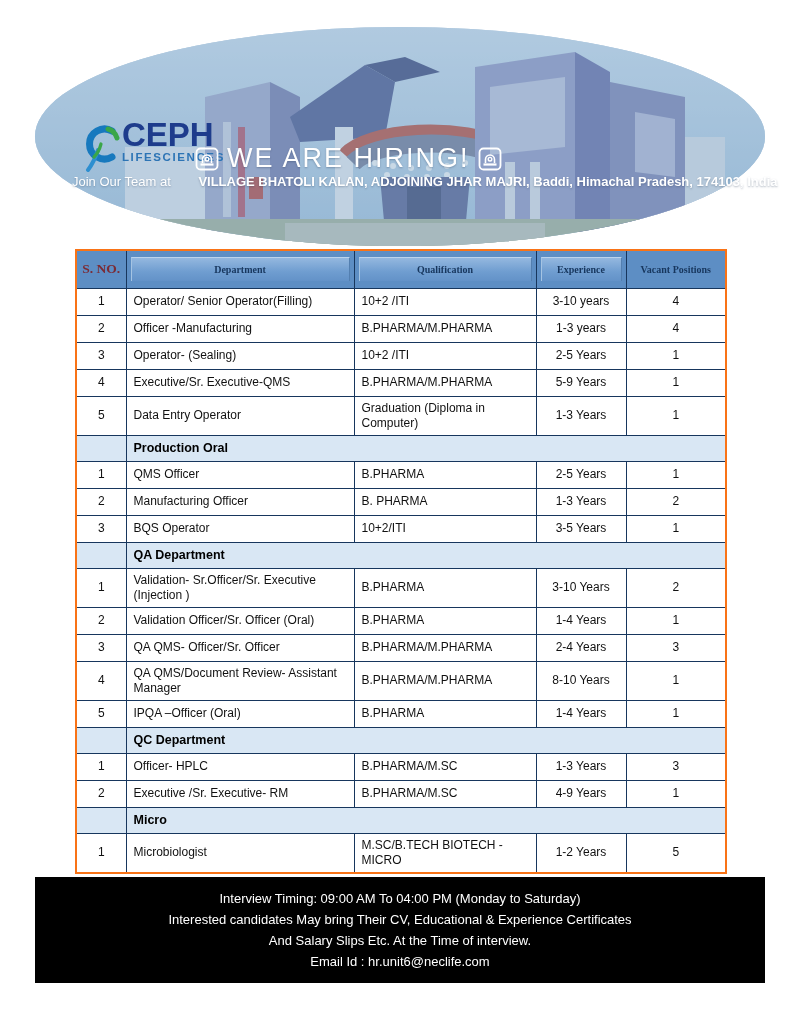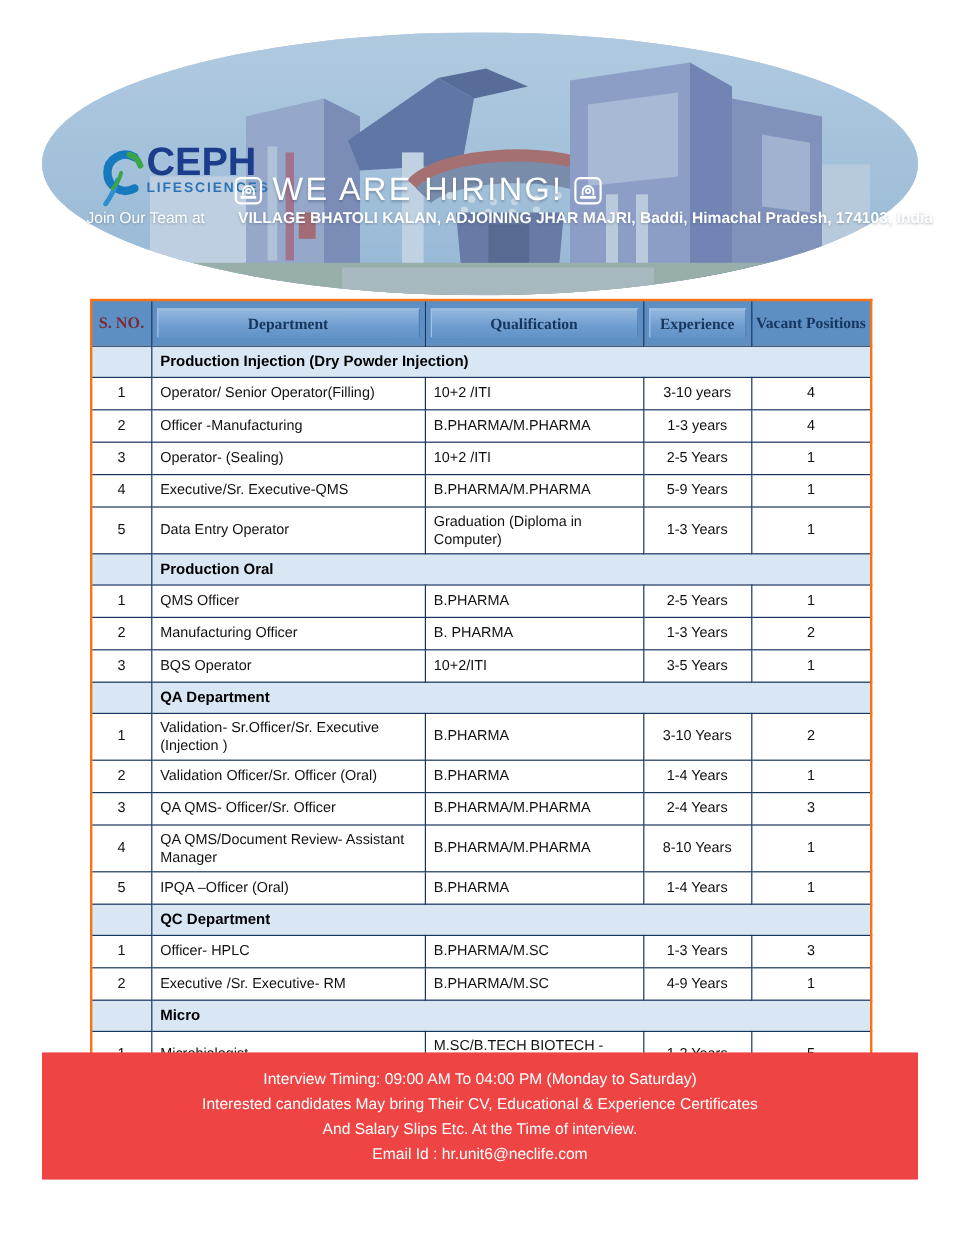--- a/index.html
+++ b/index.html
@@ -25,38 +25,38 @@
   .address-line { position:absolute; left:72px; top:174px; width:640px; z-index:5;
           color:#ffffff; font-size:13px; text-shadow:0 1px 2px rgba(40,60,90,.35); white-space:nowrap; }
   .address-line .addr-bold { font-weight:bold;margin-left:24px; }
 
   
   .table-wrap { position:absolute; left:75px; top:249px; z-index:4; }
   table.jobs { border-collapse:collapse; table-layout:fixed; width:650px; border:2px solid #f97316;
           background:#ffffff; }
   table.jobs td, table.jobs th { border:1px solid #17365d; }
   th.main { background:#5d8ec4; height:38px; font-family:"Liberation Serif", serif;
-          font-weight:bold; font-size:13px; color:#17365d; vertical-align:middle; }
+          font-weight:bold; font-size:10px; color:#17365d; vertical-align:middle; }
   th.main .hdr-box { margin:3px 4px; padding:3px 5px; min-height:24px;
           background:linear-gradient(180deg,#94b8df 0%, #6f9dd0 60%, #6392c8 100%);
           border-top:1px solid #bcd4ec; border-left:1px solid #a5c4e3; border-right:1px solid #537fb0;
           display:flex; align-items:center; justify-content:center; }
   th.main .hdr-box.left { justify-content:center; }
   th.sno-head { color:#7b2b35; font-size:13.5px; }
   td.section-cell { background:#d9e7f4; font-weight:bold; font-size:12.5px; color:#000;
           padding:5px 7px; }
   td.section-sno { background:#d9e7f4; }
   tr.data-row { height:27px; }
   tr.section-row { height:26px; }
   td.cell { font-size:12px; color:#111; padding:4px 6px 4px 7px; line-height:1.25; vertical-align:middle; }
   td.center { text-align:center; padding-left:2px; padding-right:2px; }
 
   
   .footer { position:absolute; left:35px; top:877px; width:730px; height:106px; z-index:4;
-          background:#ef4444; color:#ffffff; text-align:center; font-size:13px;
+          background:#000000; color:#ffffff; text-align:center; font-size:13px;
           display:flex; flex-direction:column; justify-content:center; gap:6px; }
 </style>
 </head>
 <body>
 
 <div class="page">
 
   <div class="hero">
     <svg viewBox="0 0 730 219" preserveAspectRatio="none">
       <defs>
@@ -170,24 +170,20 @@
               </div>
             </th>
         <th class="main">
               <div class="hdr-box">
                 <span>Experience</span>
               </div>
             </th>
         <th class="main">Vacant Positions</th>
       </tr>
 
-      <tr class="section-row">
-        <td class="section-sno"></td>
-        <td class="section-cell" colspan="4">Production Injection (Dry Powder Injection)</td>
-      </tr>
       <tr class="data-row">
         <td class="cell center">1</td>
         <td class="cell">Operator/ Senior Operator(Filling)</td>
         <td class="cell">10+2 /ITI</td>
         <td class="cell center">3-10 years</td>
         <td class="cell center">4</td>
       </tr>
       <tr class="data-row">
         <td class="cell center">2</td>
         <td class="cell">Officer -Manufacturing</td>

